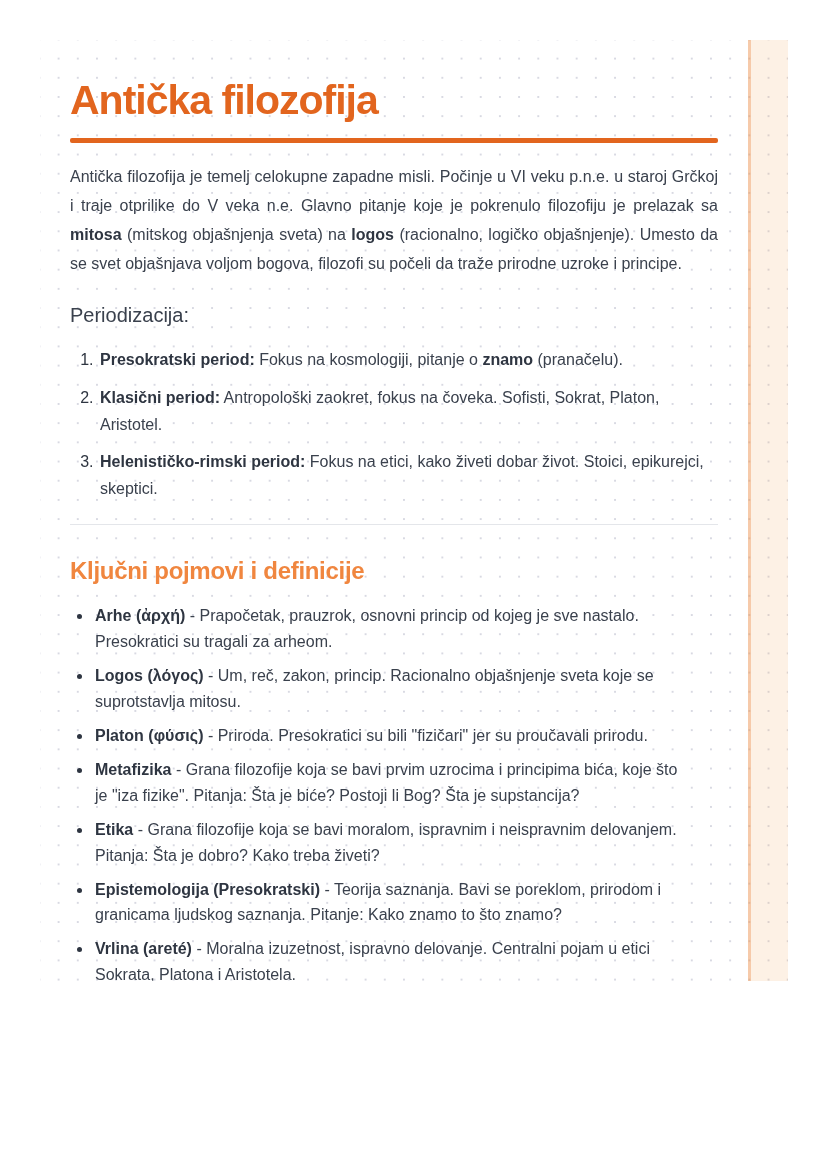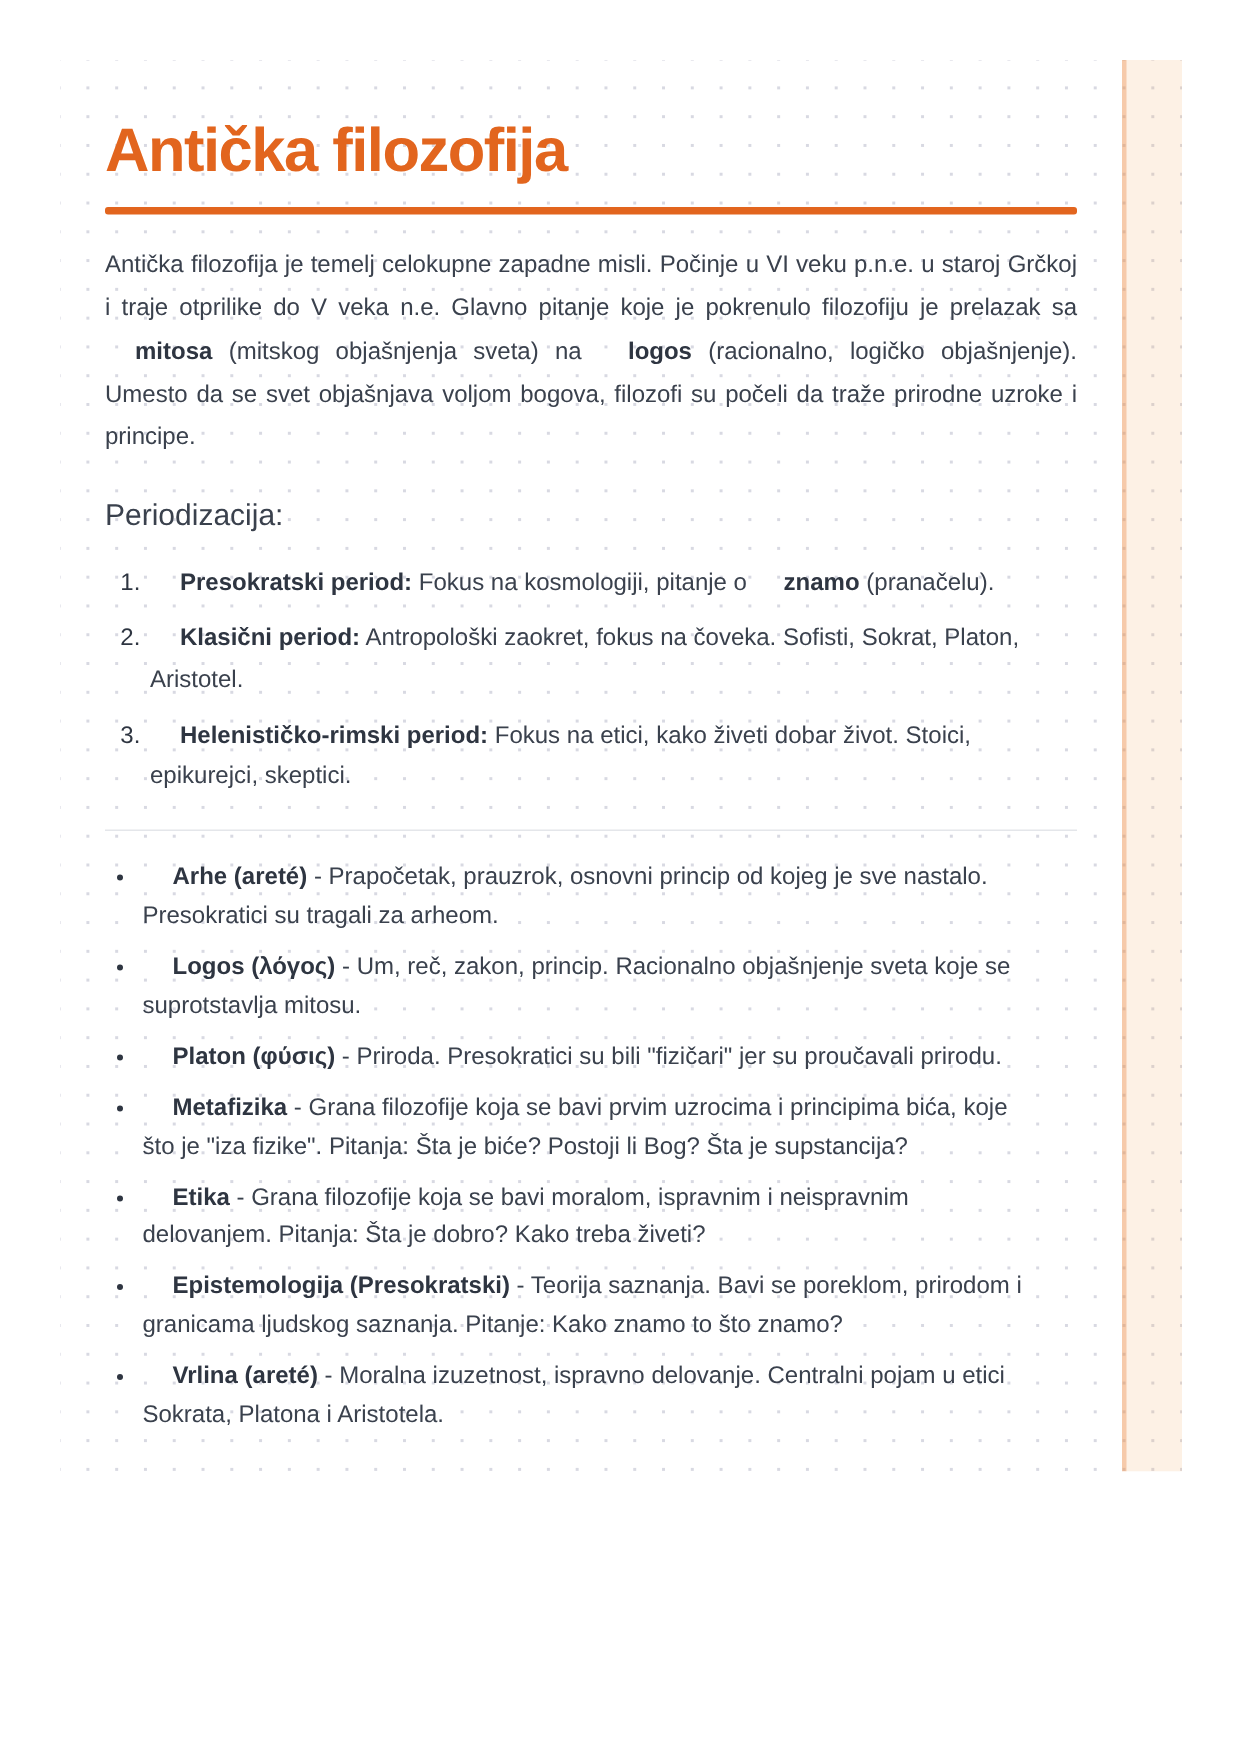--- a/index.html
+++ b/index.html
@@ -72,21 +72,21 @@
     text-align: justify;
     color: #3a414d;
   }
   p.plain-par {
     margin-top: 20px;
     width: 648px;
     font-size: 20px;
     line-height: 1.7;
     color: #3a414d;
   }
-  strong { font-weight: 700; color: #2e3541; margin-left: 20px; }
+  strong { font-weight: 700; color: #2e3541; }
   ol.periods {
     margin-top: 14px;
     margin-left: 8px;
     padding-left: 20px;
     width: 630px;
   }
   ol.periods li {
     font-size: 16px;
     line-height: 1.7;
     margin-bottom: 10px;
@@ -149,23 +149,24 @@
       <p class="plain-par">Periodizacija:</p>
 
       <ol class="periods">
         <li><strong>Presokratski period:</strong><span> Fokus na kosmologiji, pitanje o </span><strong>znamo</strong><span> (pranačelu).</span></li>
         <li><strong>Klasični period:</strong><span> Antropološki zaokret, fokus na čoveka. Sofisti, Sokrat, Platon, Aristotel.</span></li>
         <li><strong>Helenističko-rimski period:</strong><span> Fokus na etici, kako živeti dobar život. Stoici, epikurejci, skeptici.</span></li>
       </ol>
 
       <hr class="section-divider">
 
+      <h2 class="section-heading">Ključni pojmovi i definicije</h2>
 
       <ul class="key-terms">
-        <li><strong>Arhe (areté)</strong><span> - Prapočetak, prauzrok, osnovni princip od kojeg je sve nastalo. Presokratici su tragali za arheom.</span></li>
+        <li><strong>Arhe (ἀρχή)</strong><span> - Prapočetak, prauzrok, osnovni princip od kojeg je sve nastalo. Presokratici su tragali za arheom.</span></li>
         <li><strong>Logos (λόγος)</strong><span> - Um, reč, zakon, princip. Racionalno objašnjenje sveta koje se suprotstavlja mitosu.</span></li>
         <li><strong>Platon (φύσις)</strong><span> - Priroda. Presokratici su bili "fizičari" jer su proučavali prirodu.</span></li>
         <li><strong>Metafizika</strong><span> - Grana filozofije koja se bavi prvim uzrocima i principima bića, koje što je "iza fizike". Pitanja: Šta je biće? Postoji li Bog? Šta je supstancija?</span></li>
         <li><strong>Etika</strong><span> - Grana filozofije koja se bavi moralom, ispravnim i neispravnim delovanjem. Pitanja: Šta je dobro? Kako treba živeti?</span></li>
         <li><strong>Epistemologija (Presokratski)</strong><span> - Teorija saznanja. Bavi se poreklom, prirodom i granicama ljudskog saznanja. Pitanje: Kako znamo to što znamo?</span></li>
         <li><strong>Vrlina (areté)</strong><span> - Moralna izuzetnost, ispravno delovanje. Centralni pojam u etici Sokrata, Platona i Aristotela.</span></li>
       </ul>
     </div>
 
     <div class="watermark">(c) Knowunity 2025</div>

